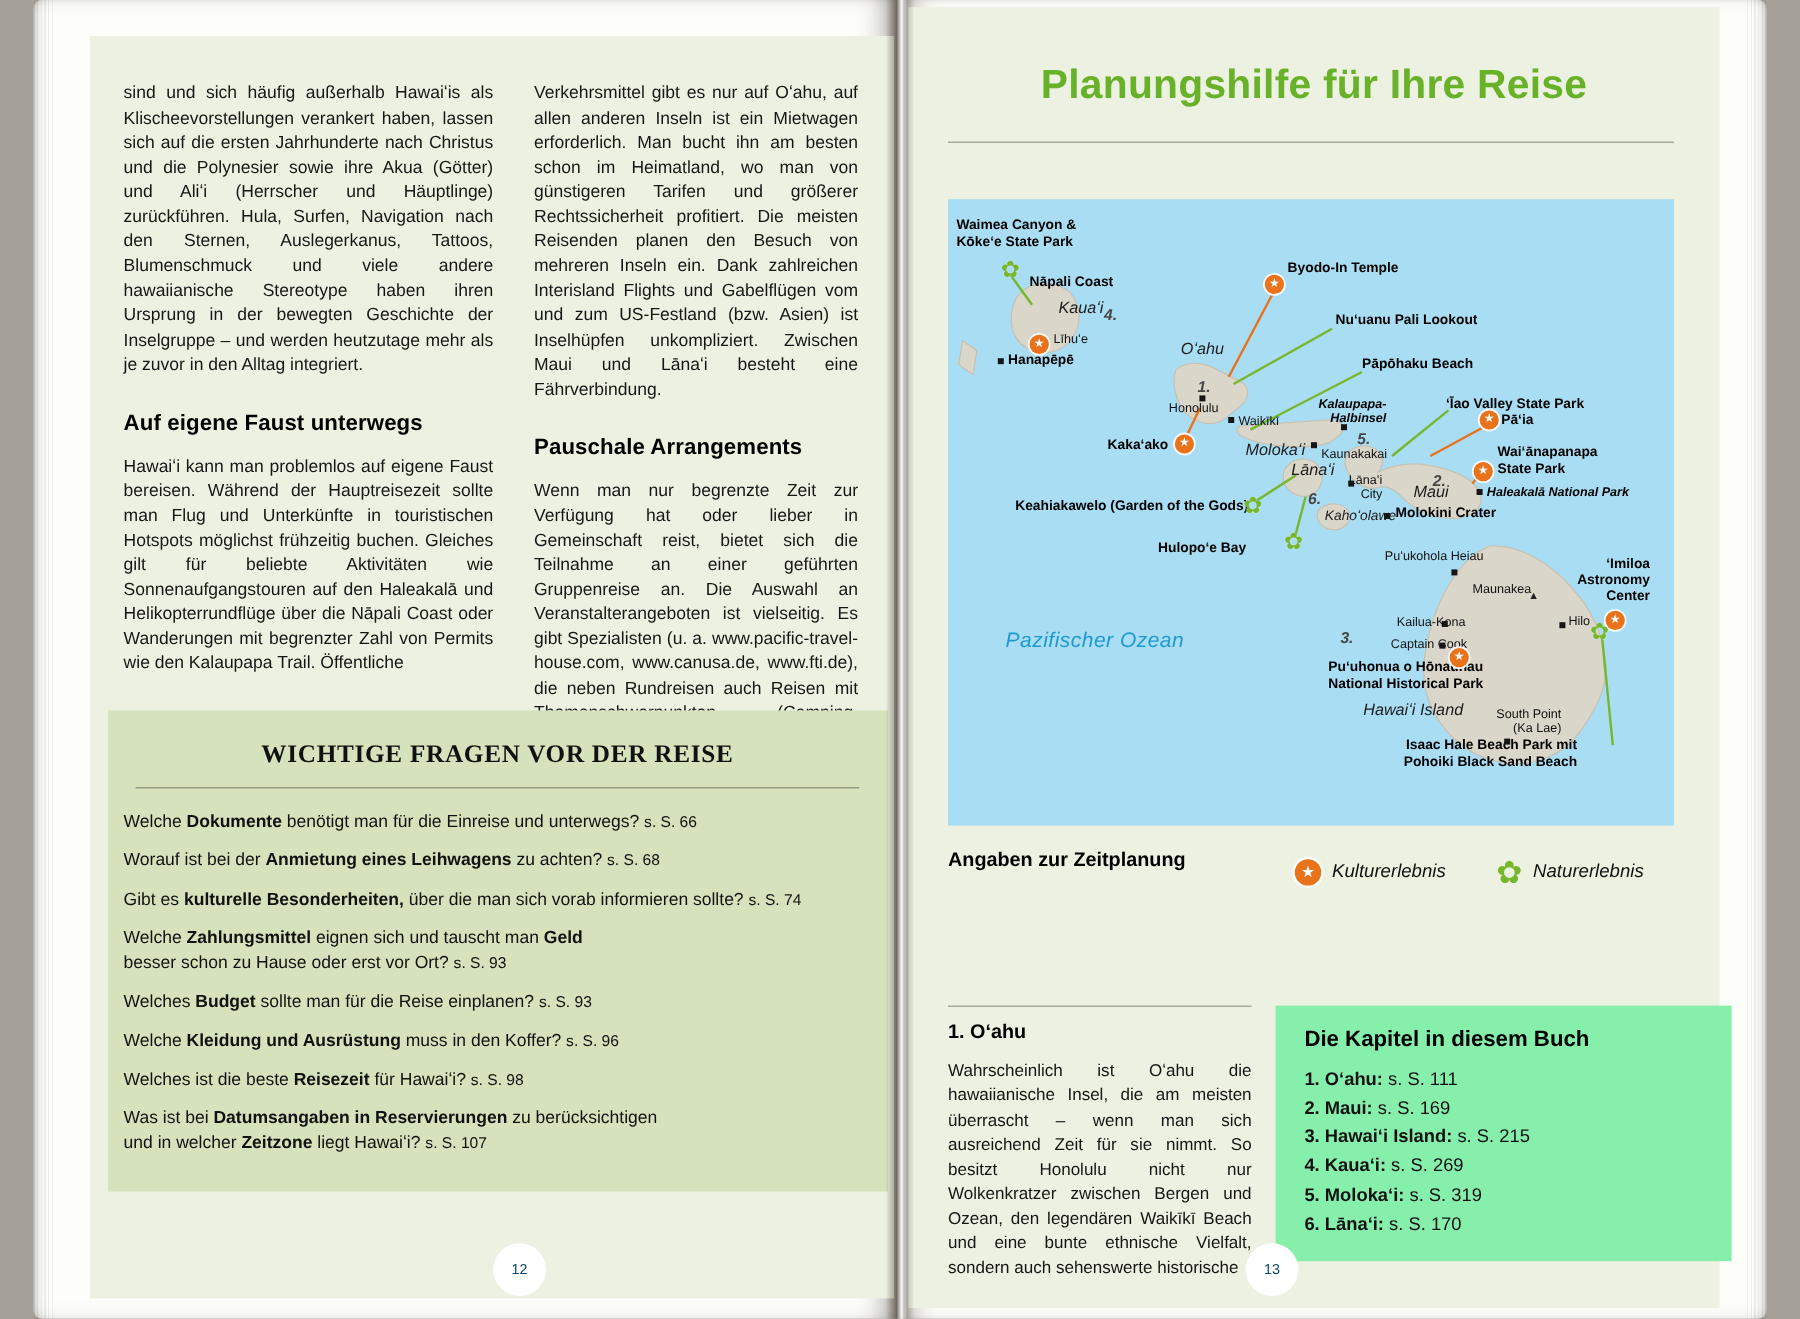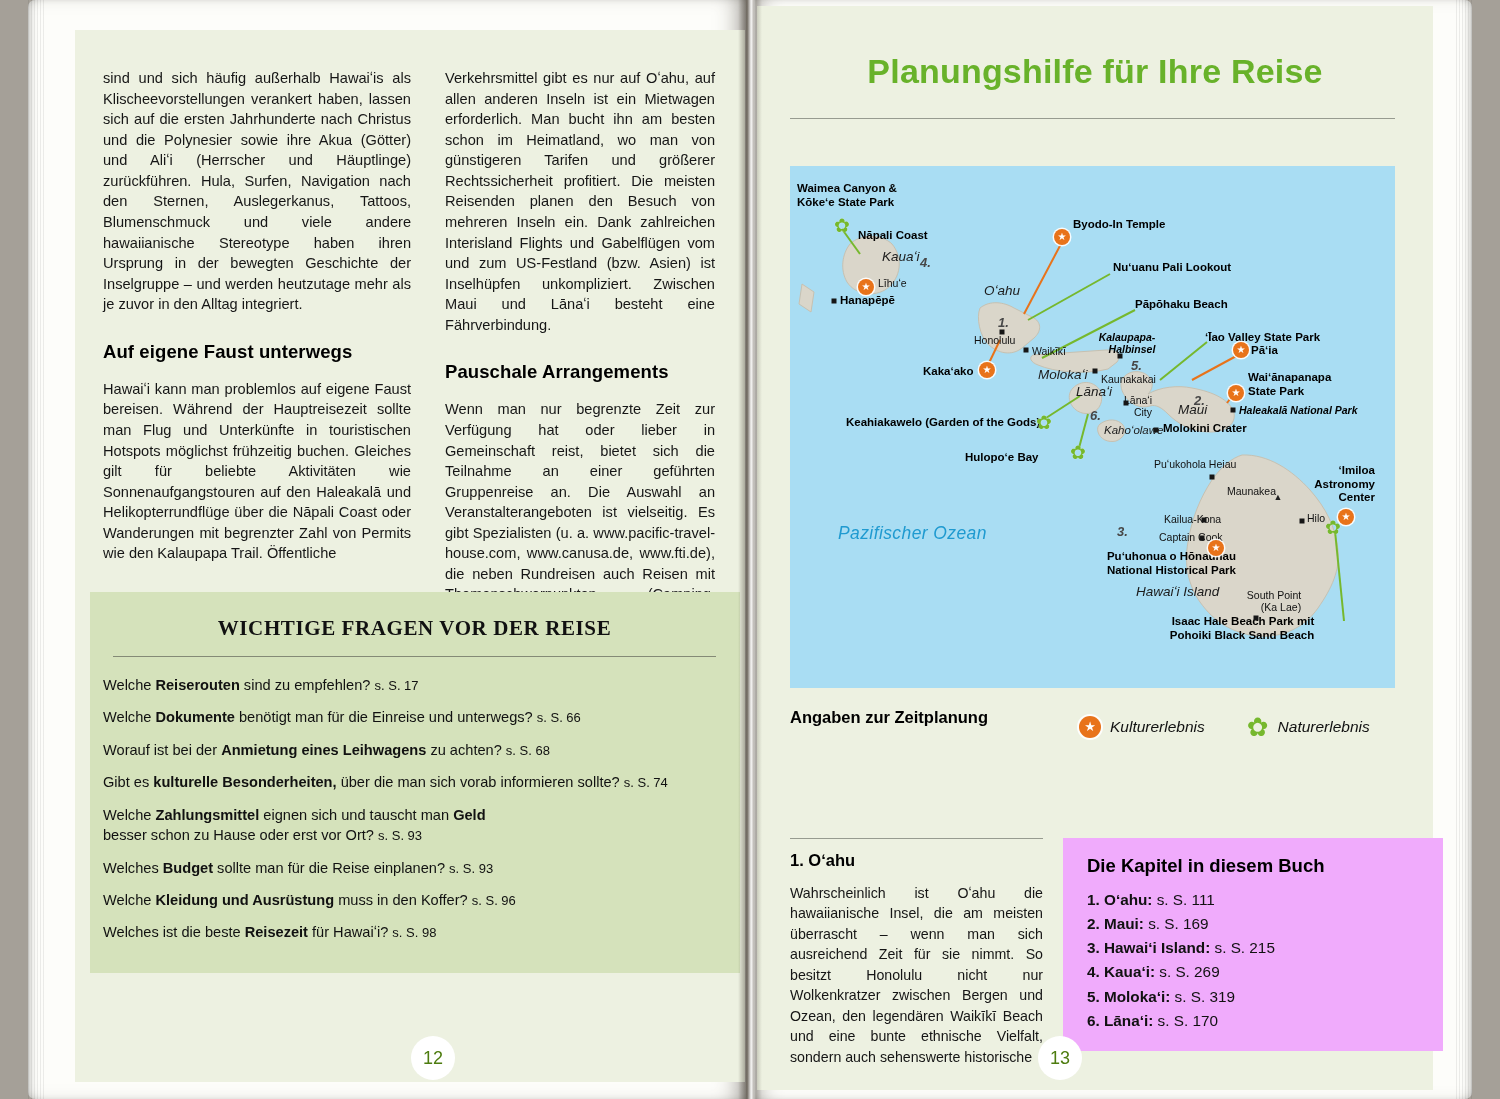--- a/index.html
+++ b/index.html
@@ -46,21 +46,21 @@
     font-family:"Liberation Serif",serif;font-weight:700;font-size:21px;
     text-align:center;letter-spacing:.6px;color:#111;
   }
   .q-rule{border-top:1.5px solid #848a76;margin:15px 10px 18px}
   .q{font-size:14.6px;line-height:1.4;margin-bottom:12px;white-space:pre-wrap;color:#111}
   .qb{font-weight:700}
   .qref{font-size:13px}
 
   .pagenum{
     position:absolute;width:44px;height:44px;border-radius:50%;background:#fff;
-    color:#4d7c0f;font-size:18px;display:flex;align-items:center;justify-content:center;text-align:center;
+    color:#0c4a6e;font-size:12px;display:flex;align-items:center;justify-content:center;text-align:center;
   }
   #green-left .pagenum{left:336px;top:1006px}
   #green-right .pagenum{left:281px;top:1030px}
 
   
   .r-title{
     position:absolute;left:0;top:46px;width:100%;text-align:center;
     font-size:34px;font-weight:700;color:#68b22a;letter-spacing:.2px;
   }
   .r-rule{position:absolute;left:33px;right:38px;top:112px;border-top:1px solid #979b90}
@@ -100,21 +100,21 @@
     text-align:center;line-height:22px;font-size:13px;
     box-shadow:0 0 0 2px rgba(255,255,255,.9);
   }
   .legend-flower{color:#76b82d;font-size:26px;line-height:1}
   .legend-label{font-style:italic;font-size:15.5px;color:#111}
 
   .oahu{position:absolute;left:33px;top:832px;width:253px;border-top:1px solid #979b90;padding-top:12px}
   .oahu h4{font-size:16.5px;margin:0 0 13px;color:#000}
   .oahu p{font-size:14.2px;line-height:1.44;margin:0;text-align:justify}
 
-  .kapitel{position:absolute;left:306px;top:832px;width:332px;background:#f0abfc;padding:17px 24px 18px}
+  .kapitel{position:absolute;left:306px;top:832px;width:332px;background:#86efac;padding:17px 24px 18px}
   .kapitel h4{font-size:18.5px;margin:0 0 11px;color:#000}
   .kap-row{font-size:15.3px;line-height:1.58;color:#111}
   .kap-b{font-weight:700}
 </style>
 </head>
 <body>
 
 <div class="book">
   <div class="sheet left"></div>
   <div class="sheet right"></div>
@@ -130,29 +130,30 @@
         <p>Verkehrsmittel gibt es nur auf Oʻahu, auf allen anderen Inseln ist ein Mietwagen erforderlich. Man bucht ihn am besten schon im Heimatland, wo man von günstigeren Tarifen und größerer Rechtssicherheit profitiert. Die meisten Reisenden planen den Besuch von mehreren Inseln ein. Dank zahlreichen Interisland Flights und Gabelflügen vom und zum US-Festland (bzw. Asien) ist Inselhüpfen unkompliziert. Zwischen Maui und Lānaʻi besteht eine Fährverbindung.</p>
         <h3>Pauschale Arrangements</h3>
         <p>Wenn man nur begrenzte Zeit zur Verfügung hat oder lieber in Gemeinschaft reist, bietet sich die Teilnahme an einer geführten Gruppenreise an. Die Auswahl an Veranstalterangeboten ist vielseitig. Es gibt Spezialisten (u. a. www.pacific-travel-house.com, www.canusa.de, www.fti.de), die neben Rundreisen auch Reisen mit Themenschwerpunkten (Camping, Wandern, Radfahren etc.) anbieten oder die gefragten Hochzeitsarrangements.</p>
       </div>
     </div>
 
     <div class="qbox">
       <div class="q-title">WICHTIGE FRAGEN VOR DER REISE</div>
       <div class="q-rule"></div>
       <div id="questions-list">
-          <div class="q"><span>Welche </span><span class="qb">Reiserouten</span><span> sind zu empfehlen? </span><span class="qref">s. S. 17</span></div>
           <div class="q"><span>Welche </span><span class="qb">Dokumente</span><span> benötigt man für die Einreise und unterwegs? </span><span class="qref">s. S. 66</span></div>
           <div class="q"><span>Worauf ist bei der </span><span class="qb">Anmietung eines Leihwagens</span><span> zu achten? </span><span class="qref">s. S. 68</span></div>
           <div class="q"><span>Gibt es </span><span class="qb">kulturelle Besonderheiten,</span><span> über die man sich vorab informieren sollte? </span><span class="qref">s. S. 74</span></div>
           <div class="q"><span>Welche </span><span class="qb">Zahlungsmittel</span><span> eignen sich und tauscht man </span><span class="qb">Geld</span><span>
 besser schon zu Hause oder erst vor Ort? </span><span class="qref">s. S. 93</span></div>
           <div class="q"><span>Welches </span><span class="qb">Budget</span><span> sollte man für die Reise einplanen? </span><span class="qref">s. S. 93</span></div>
           <div class="q"><span>Welche </span><span class="qb">Kleidung und Ausrüstung</span><span> muss in den Koffer? </span><span class="qref">s. S. 96</span></div>
           <div class="q"><span>Welches ist die beste </span><span class="qb">Reisezeit</span><span> für Hawaiʻi? </span><span class="qref">s. S. 98</span></div>
+          <div class="q"><span>Was ist bei </span><span class="qb">Datumsangaben in Reservierungen</span><span> zu berücksichtigen
+und in welcher </span><span class="qb">Zeitzone</span><span> liegt Hawaiʻi? </span><span class="qref">s. S. 107</span></div>
         </div>
     </div>
 
     <div class="pagenum">12</div>
   </div>
 
   <div class="page-green" id="green-right">
     <div class="r-title">Planungshilfe für Ihre Reise</div>
     <div class="r-rule"></div>
 

